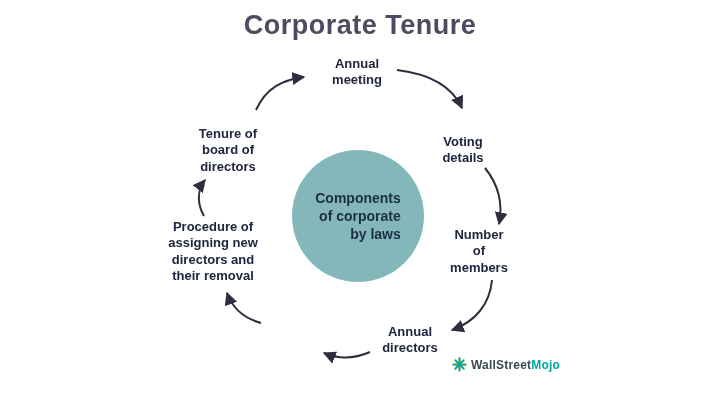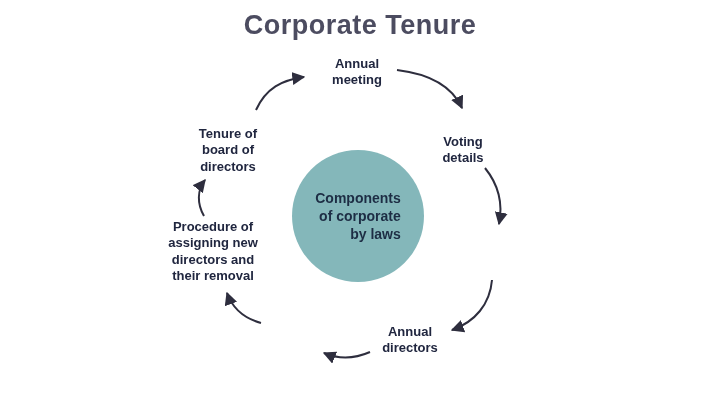--- a/index.html
+++ b/index.html
@@ -114,24 +114,38 @@
   <div class="center-circle">
     <span>Components
 of corporate
 by laws</span>
   </div>
 
   <div class="node node-annual">Annual
 meeting</div>
   <div class="node node-company">Voting
 details</div>
+  <div class="node node-number">Number
+of
+members</div>
   <div class="node node-allowed">Annual
 directors</div>
   <div class="node node-procedure">Procedure of
 assigning new
 directors and
 their removal</div>
   <div class="node node-tenure">Tenure of
 board of
 directors</div>
 
+  <div class="logo">
+    <svg width="15" height="15" viewBox="0 0 16 16">
+      <g stroke-linecap="round">
+        <line x1="8" y1="1.5" x2="8" y2="14.5" stroke="#43a047" stroke-width="2.4"></line>
+        <line x1="1.5" y1="8" x2="14.5" y2="8" stroke="#43a047" stroke-width="2.4"></line>
+        <line x1="3.5" y1="3.5" x2="12.5" y2="12.5" stroke="#00a79d" stroke-width="2"></line>
+        <line x1="12.5" y1="3.5" x2="3.5" y2="12.5" stroke="#00a79d" stroke-width="2"></line>
+      </g>
+    </svg>
+    <span class="logo-text"><span class="l1">WallStreet</span><span class="l2">Mojo</span></span>
+  </div>
 
 </div>
 
 </body></html>

